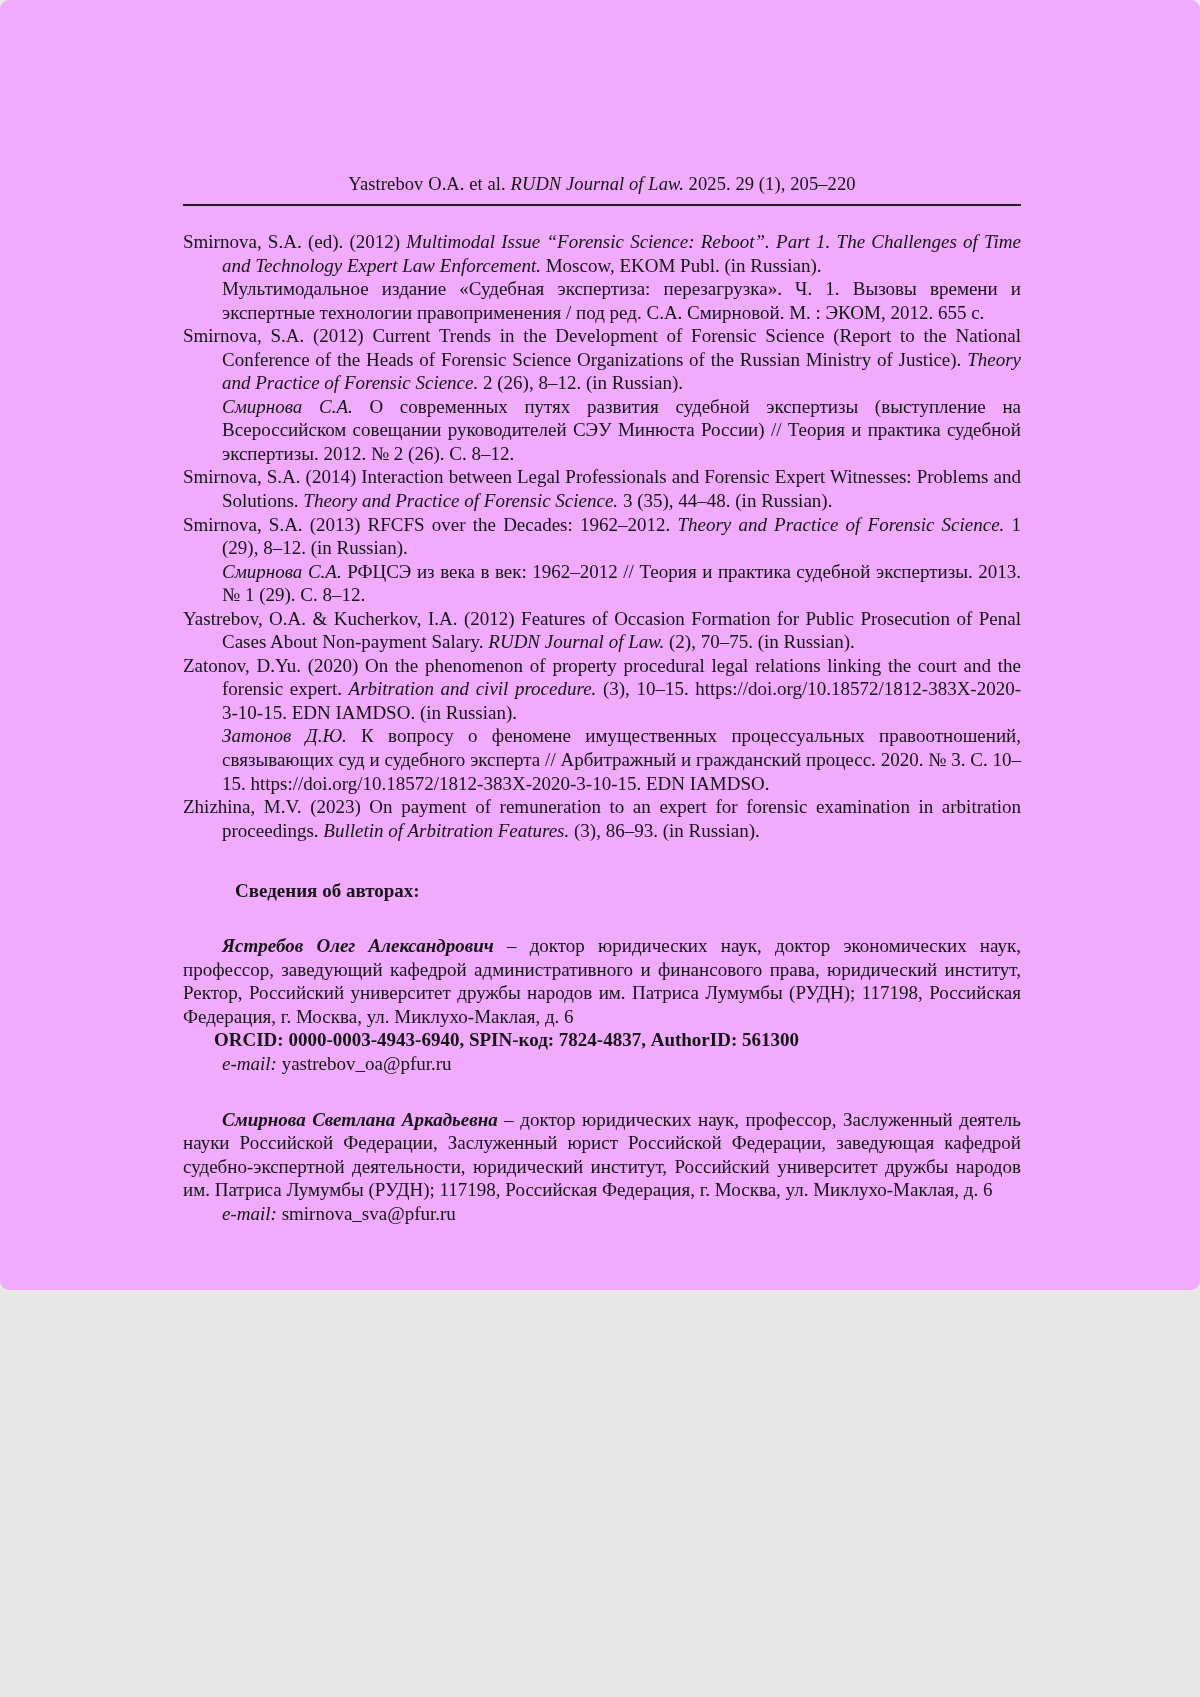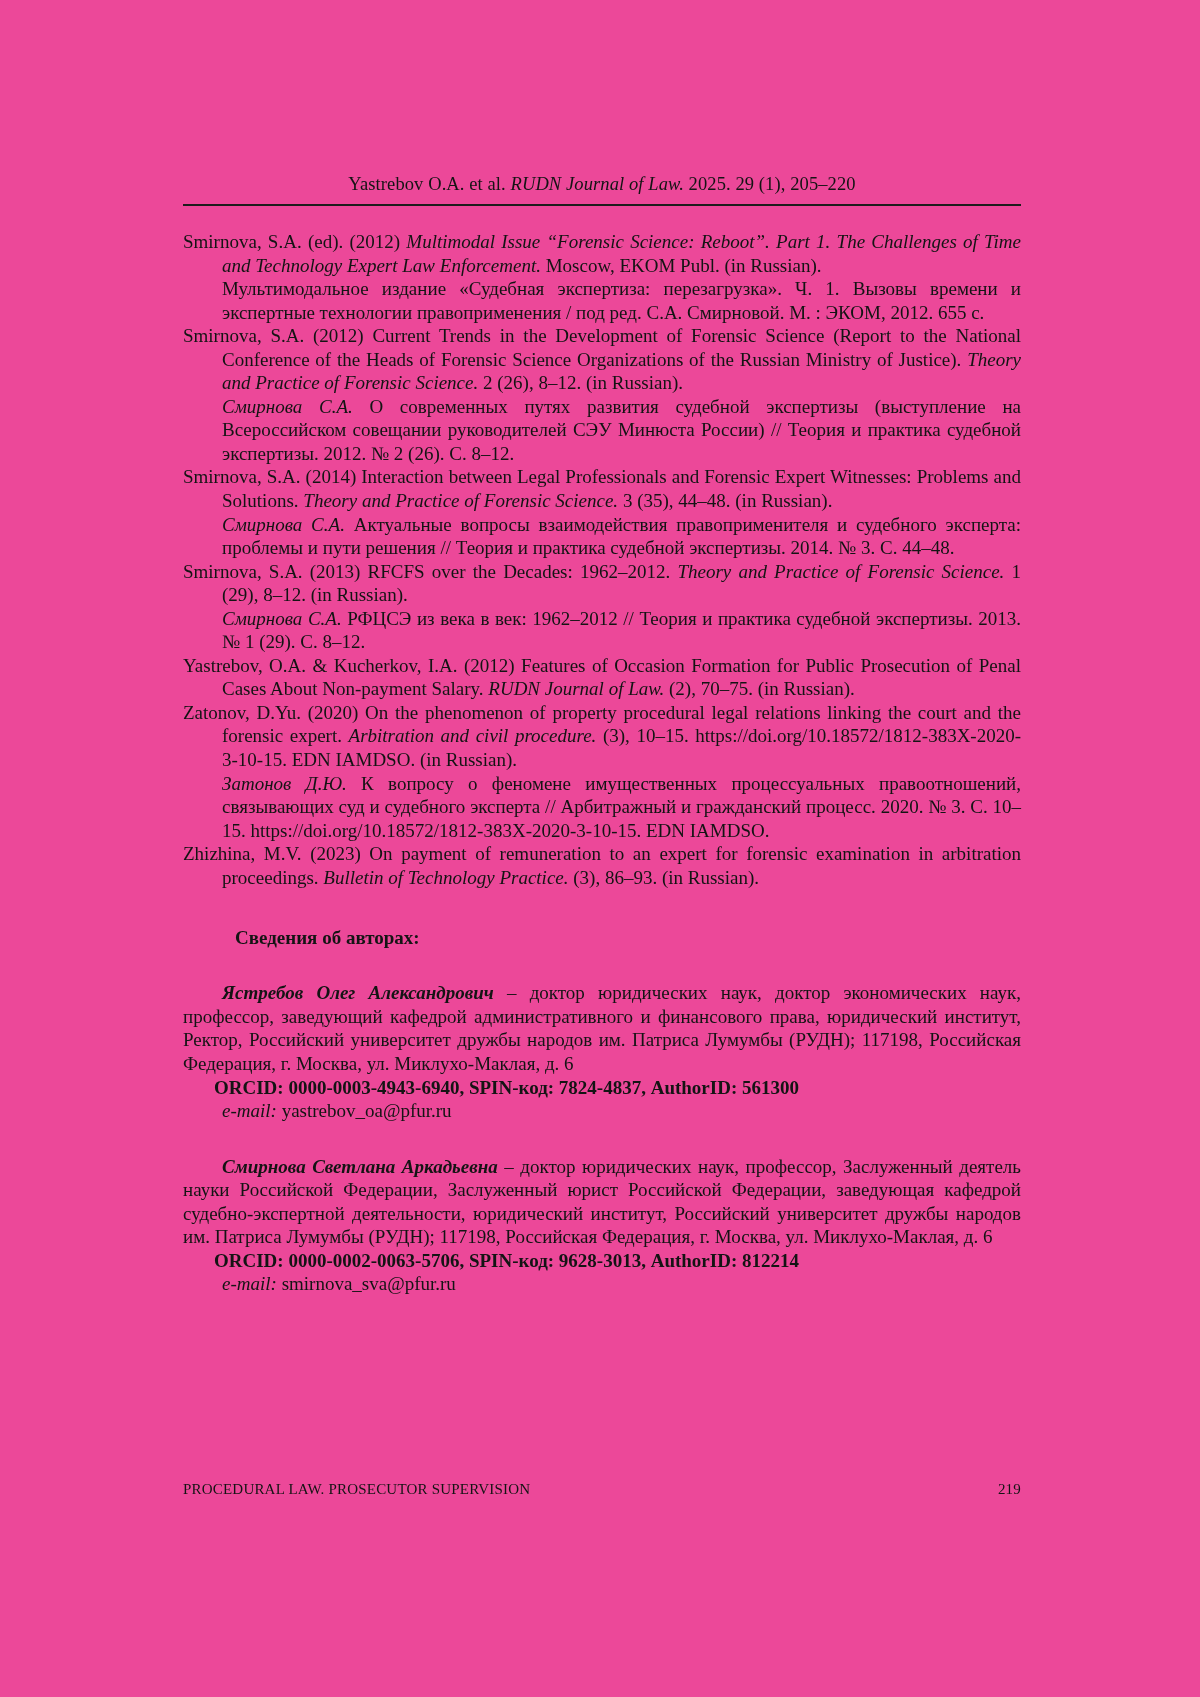--- a/index.html
+++ b/index.html
@@ -1,20 +1,20 @@
 <!DOCTYPE html>
 <html lang="ru"><head>
 <meta charset="utf-8">
 <style>
   * { margin:0; padding:0; box-sizing:border-box; }
   html,body { background:#e8e8e8; }
   body { font-family:"Liberation Serif","DejaVu Serif",serif; }
   .page {
-    position:relative; width:1200px; height:1697px; margin:0 auto;
-    background:#ec4899; color:#141414; overflow:hidden;
+    position:relative; width:1200px; height:1290px; margin:0 auto;
+    background:#f0abfc; color:#141414; overflow:hidden;border-radius:9px;
   }
   .content { position:absolute; left:183px; top:0; width:838px; }
   .running-head {
     margin-top:174px; text-align:center; font-size:18.5px;
     padding-bottom:9px; border-bottom:2px solid #1c1c1c;
     letter-spacing:0.1px;
   }
   .refs { margin-top:24px; font-size:19px; line-height:1.24; text-align:justify; }
   .ref-en { padding-left:39px; text-indent:-39px; }
   .ref-ru { margin-left:39px; }
@@ -45,49 +45,47 @@
         <div class="ref">
           <div class="ref-en"><span>Smirnova, S.A. (ed). (2012) </span><span class="it">Multimodal Issue “Forensic Science: Reboot”. Part 1. The Challenges of Time and Technology Expert Law Enforcement.</span><span> Moscow, EKOM Publ. (in Russian).</span></div>
           <div class="ref-ru"><span>Мультимодальное издание «Судебная экспертиза: перезагрузка». Ч. 1. Вызовы времени и экспертные технологии правоприменения / под ред. С.А. Смирновой. М. : ЭКОМ, 2012. 655 с.</span></div>
         </div>
         <div class="ref">
           <div class="ref-en"><span>Smirnova, S.A. (2012) Current Trends in the Development of Forensic Science (Report to the National Conference of the Heads of Forensic Science Organizations of the Russian Ministry of Justice). </span><span class="it">Theory and Practice of Forensic Science.</span><span> 2 (26), 8–12. (in Russian).</span></div>
           <div class="ref-ru"><span class="it">Смирнова С.А.</span><span> О современных путях развития судебной экспертизы (выступление на Всероссийском совещании руководителей СЭУ Минюста России) // Теория и практика судебной экспертизы. 2012. № 2 (26). С. 8–12.</span></div>
         </div>
         <div class="ref">
           <div class="ref-en"><span>Smirnova, S.A. (2014) Interaction between Legal Professionals and Forensic Expert Witnesses: Problems and Solutions. </span><span class="it">Theory and Practice of Forensic Science.</span><span> 3 (35), 44–48. (in Russian).</span></div>
-          <div class="ref-ru"><span class="it">Смирнова С.А.</span><span> Актуальные вопросы взаимодействия правоприменителя и судебного эксперта: проблемы и пути решения // Теория и практика судебной экспертизы. 2014. № 3. С. 44–48.</span></div>
         </div>
         <div class="ref">
           <div class="ref-en"><span>Smirnova, S.A. (2013) RFCFS over the Decades: 1962–2012. </span><span class="it">Theory and Practice of Forensic Science.</span><span> 1 (29), 8–12. (in Russian).</span></div>
           <div class="ref-ru"><span class="it">Смирнова С.А.</span><span> РФЦСЭ из века в век: 1962–2012 // Теория и практика судебной экспертизы. 2013. № 1 (29). С. 8–12.</span></div>
         </div>
         <div class="ref">
           <div class="ref-en"><span>Yastrebov, O.A. &amp; Kucherkov, I.A. (2012) Features of Occasion Formation for Public Prosecution of Penal Cases About Non-payment Salary. </span><span class="it">RUDN Journal of Law.</span><span> (2), 70–75. (in Russian).</span></div>
         </div>
         <div class="ref">
           <div class="ref-en"><span>Zatonov, D.Yu. (2020) On the phenomenon of property procedural legal relations linking the court and the forensic expert. </span><span class="it">Arbitration and civil procedure.</span><span> (3), 10–15. https://doi.org/10.18572/1812-383X-2020-3-10-15. EDN IAMDSO. (in Russian).</span></div>
           <div class="ref-ru"><span class="it">Затонов Д.Ю.</span><span> К вопросу о феномене имущественных процессуальных правоотношений, связывающих суд и судебного эксперта // Арбитражный и гражданский процесс. 2020. № 3. С. 10–15. https://doi.org/10.18572/1812-383X-2020-3-10-15. EDN IAMDSO.</span></div>
         </div>
         <div class="ref">
-          <div class="ref-en"><span>Zhizhina, M.V. (2023) On payment of remuneration to an expert for forensic examination in arbitration proceedings. </span><span class="it">Bulletin of Technology Practice.</span><span> (3), 86–93. (in Russian).</span></div>
+          <div class="ref-en"><span>Zhizhina, M.V. (2023) On payment of remuneration to an expert for forensic examination in arbitration proceedings. </span><span class="it">Bulletin of Arbitration Features.</span><span> (3), 86–93. (in Russian).</span></div>
         </div>
       </div>
 
     <div class="authors-heading">Сведения об авторах:</div>
 
     <div id="authors">
         <div class="author-block">
           <p class="author-bio"><span class="it bd">Ястребов Олег Александрович</span><span> – доктор юридических наук, доктор экономических наук, профессор, заведующий кафедрой административного и финансового права, юридический институт, Ректор, Российский университет дружбы народов им. Патриса Лумумбы (РУДН); 117198, Российская Федерация, г. Москва, ул. Миклухо-Маклая, д. 6</span></p>
           <p class="author-ids">ORCID: 0000-0003-4943-6940, SPIN-код: 7824-4837, AuthorID: 561300</p>
           <p class="author-email"><span class="it">e-mail:</span><span> yastrebov_oa@pfur.ru</span></p>
         </div>
         <div class="author-block">
           <p class="author-bio"><span class="it bd">Смирнова Светлана Аркадьевна</span><span> – доктор юридических наук, профессор, Заслуженный деятель науки Российской Федерации, Заслуженный юрист Российской Федерации, заведующая кафедрой судебно-экспертной деятельности, юридический институт, Российский университет дружбы народов им. Патриса Лумумбы (РУДН); 117198, Российская Федерация, г. Москва, ул. Миклухо-Маклая, д. 6</span></p>
-          <p class="author-ids">ORCID: 0000-0002-0063-5706, SPIN-код: 9628-3013, AuthorID: 812214</p>
           <p class="author-email"><span class="it">e-mail:</span><span> smirnova_sva@pfur.ru</span></p>
         </div>
       </div>
 
   </div>
 
   <div class="page-footer">
     <span>PROCEDURAL LAW. PROSECUTOR SUPERVISION</span>
     <span>219</span>
   </div>

